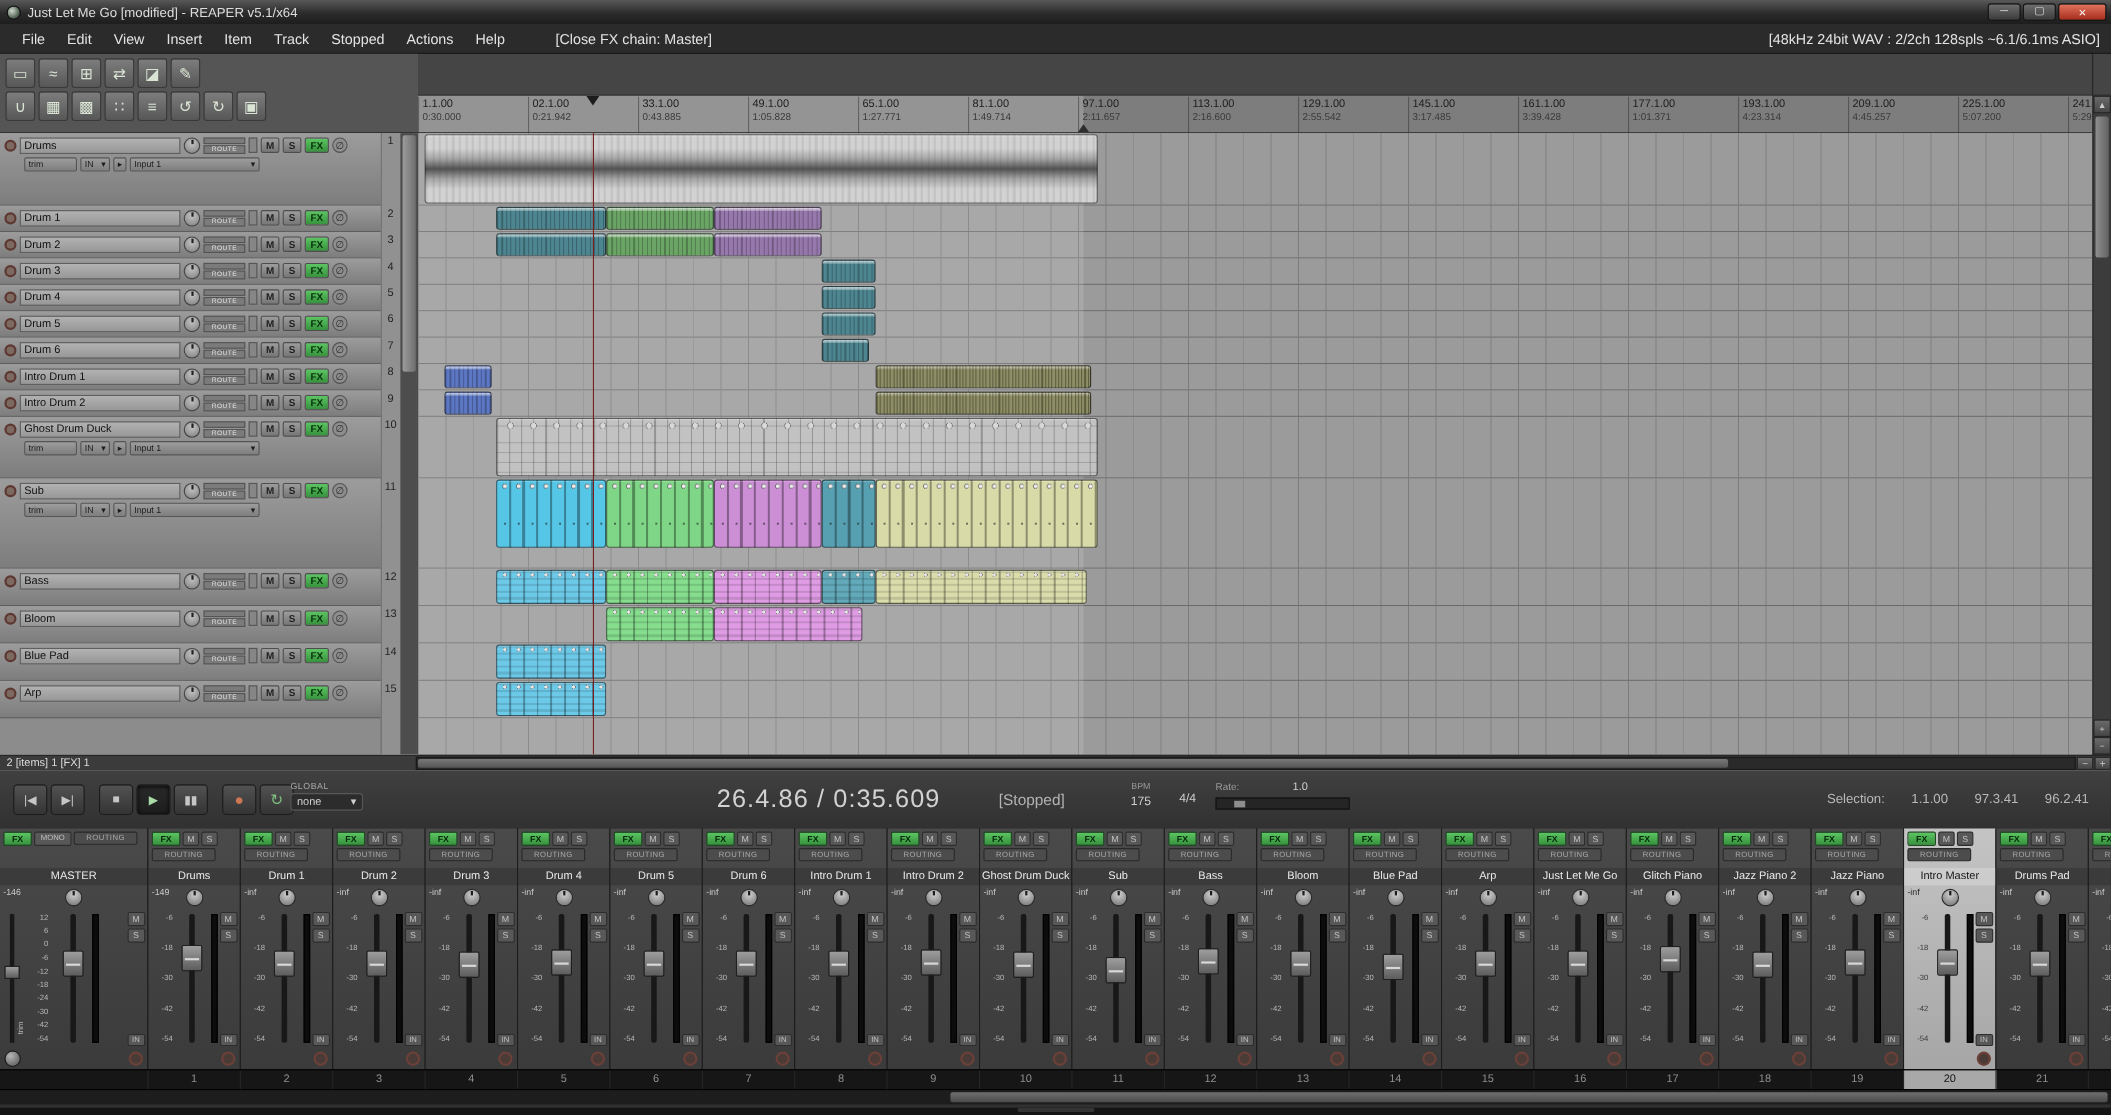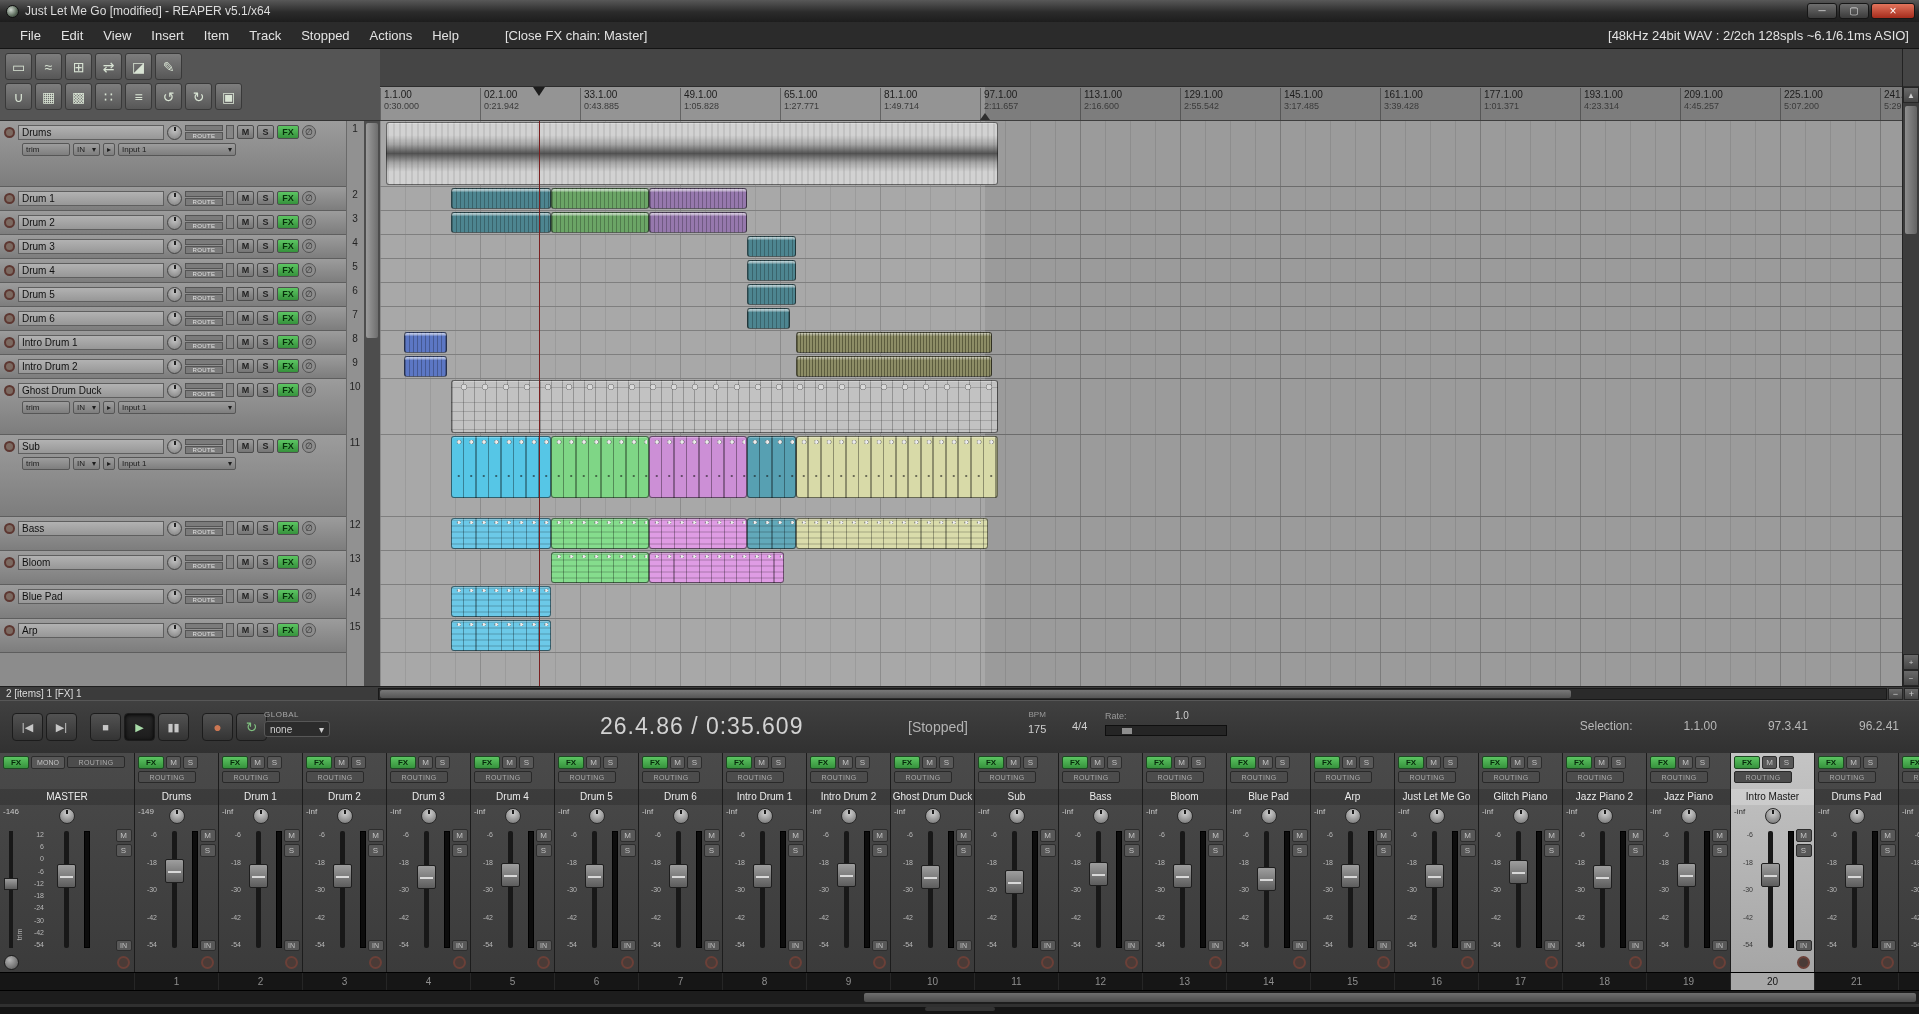--- a/index.html
+++ b/index.html
@@ -144,31 +144,31 @@
   .tpbtn { width:31px; height:28px; background:linear-gradient(#525252,#343434); border:1px solid #1c1c1c;
     border-radius:4px; color:#c6c6c6; font-size:11px; display:flex; align-items:center; justify-content:center; }
   .tpbtn.gap { margin-left:10px; }
   .tpbtn.active { background:linear-gradient(#2a2a2a,#1d1d1d); color:#a8dba8; box-shadow:inset 0 1px 4px #000; }
   .tpbtn.rec { color:#cc7753; font-size:14px; }
   .tpbtn.loop { color:#7fbf7f; font-size:14px; }
   .globalbox { position:absolute; left:264px; top:9px; }
   .g1 { font-size:8px; color:#a8a8a8; letter-spacing:.5px; }
   .g2 { margin-top:2px; width:66px; height:16px; background:#2c2c2c; border:1px solid #575757; border-radius:3px;
     color:#cfcfcf; font-size:10px; display:flex; align-items:center; justify-content:space-between; padding:0 5px; }
-  .pos { position:absolute; left:600px; top:12px; width:255px; font-size:23px;
+  .pos { position:absolute; left:600px; top:12px; width:255px; text-align:right; font-size:23px;
     color:#d2d2d2; letter-spacing:1px; }
   .pstate { position:absolute; left:908px; top:18px; font-size:14px; color:#b3b3b3; }
   .bpmblk { position:absolute; left:1028px; top:9px; text-align:center; font-size:8px; color:#9a9a9a; }
   .bpmblk .v { font-size:11px; color:#cfcfcf; margin-top:4px; }
   .tsig { position:absolute; left:1072px; top:19px; font-size:11px; color:#cfcfcf; }
   .rateblk { position:absolute; left:1105px; top:9px; width:150px; font-size:9px; color:#9a9a9a; }
   .rateblk .v { color:#cfcfcf; font-size:10px; margin-left:46px; }
   .rslider { margin-top:4px; width:122px; height:11px; background:#252525; border:1px solid #0f0f0f; position:relative; }
   .rhandle { position:absolute; left:16px; top:2px; width:10px; height:6px; background:#8e8e8e; }
-  .selblk { position:absolute; right:20px; top:18px; font-size:12px; color:#b8b8b8; display:flex; gap:51px; }
+  .selblk { position:absolute; right:20px; top:18px; font-size:12px; color:#b8b8b8; display:flex; gap:24px; }
 
   
   .mixer { height:219px; background:#222; display:flex; overflow:hidden; }
   .strip { width:84px; flex:0 0 84px; background:linear-gradient(#4a4a4a,#3b3b3b); border-right:1px solid #1c1c1c;
     display:flex; flex-direction:column; position:relative; }
   .strip.master { width:135px; flex:0 0 135px; }
   .strip.selected { background:linear-gradient(#c4c4c4,#a6a6a6); }
   .s-head { height:36px; padding:3px; display:flex; flex-wrap:wrap; gap:2px; align-content:flex-start; }
   .fxb { width:26px; height:13px; background:linear-gradient(#5cc562,#36923c); border:1px solid #1d4a22; border-radius:2px;
     color:#06290b; font-size:8px; font-weight:bold; display:flex; align-items:center; justify-content:center; }

